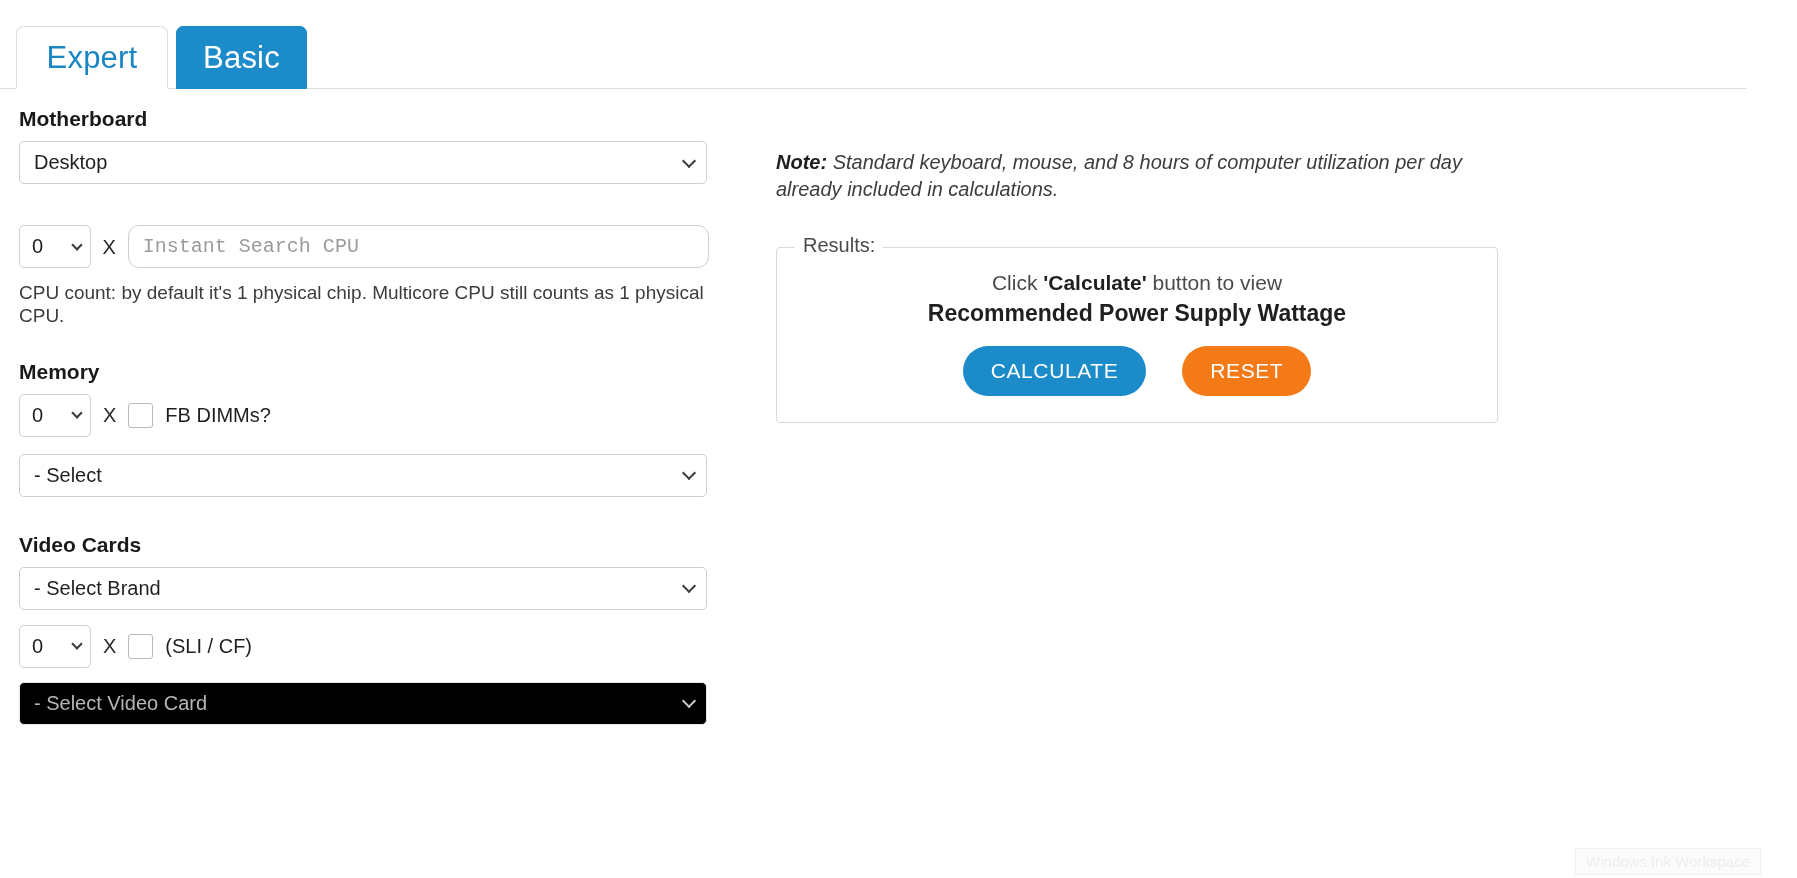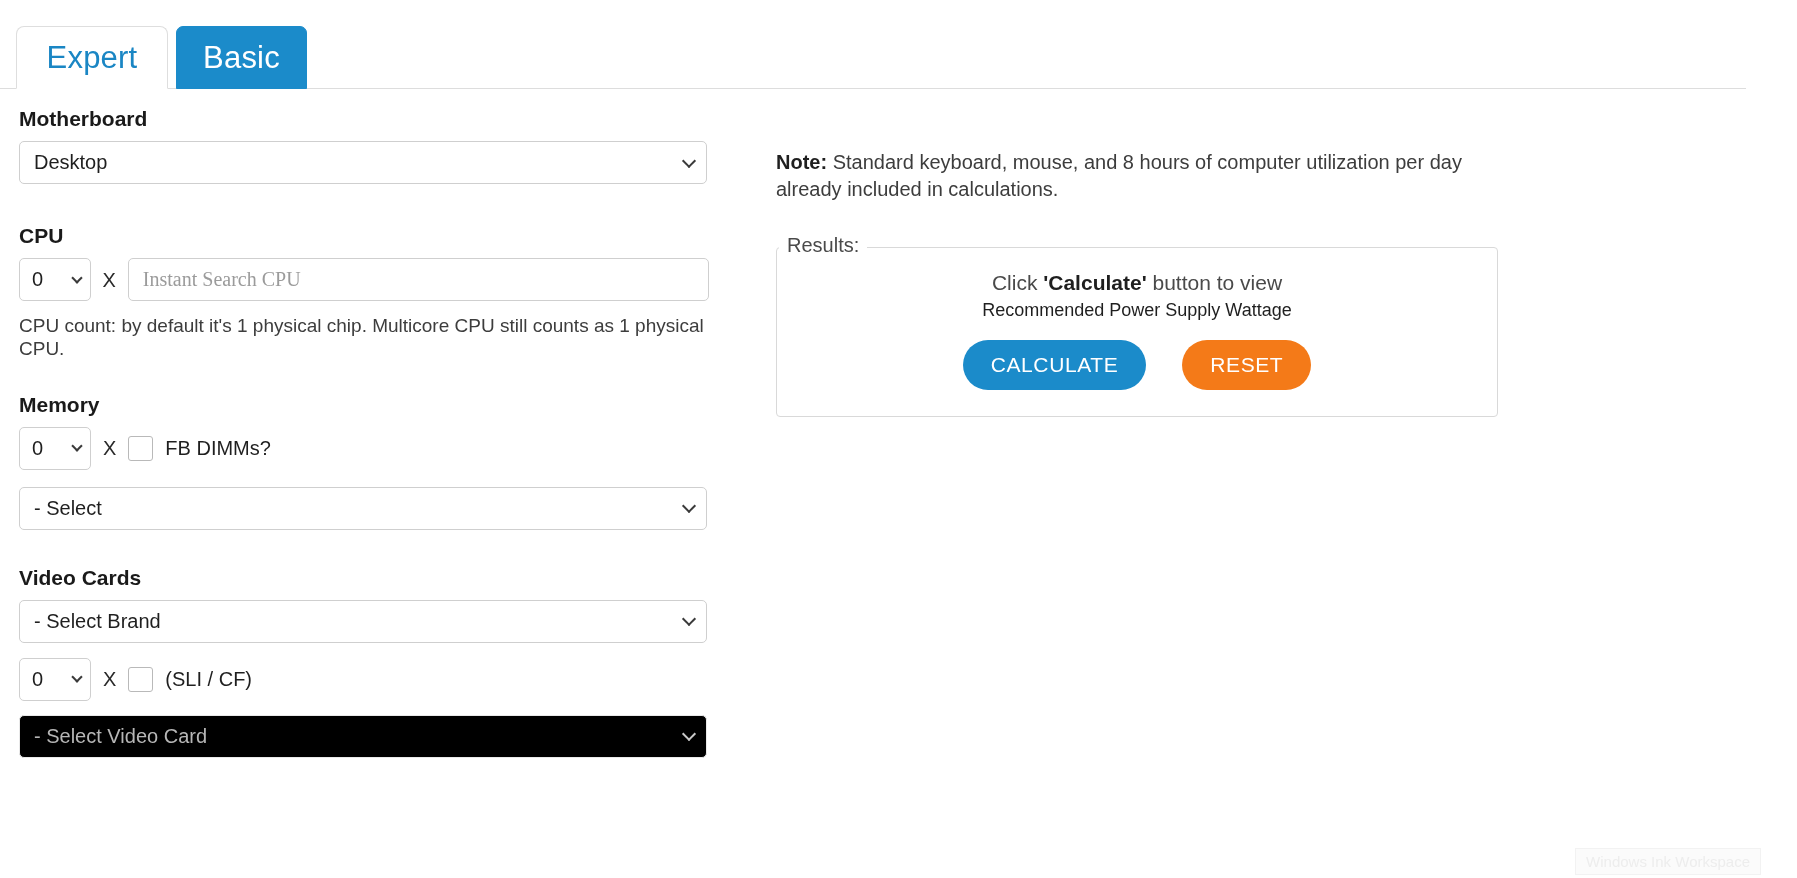--- a/index.html
+++ b/index.html
@@ -149,24 +149,24 @@
     font-size: 20px;
     color: #2a2a2a;
     margin: 0 12px;
     line-height: 1;
   }
 
   .search-input {
     width: 590px;
     height: 43px;
     border: 1px solid #cfcfcf;
-    border-radius: 5px;
+    border-radius: 11px;
     padding: 0 14px;
     font-size: 20px;
-    font-family: Liberation Serif, serif;
+    font-family: Liberation Mono, monospace;
     color: #1f1f1f;
     background: #ffffff;
     outline: none;
   }
   .search-input::placeholder { color: #9b9b9b; }
 
   .checkbox {
     width: 25px;
     height: 25px;
     border: 1px solid #b9b9b9;
@@ -191,54 +191,55 @@
     line-height: 1.2;
   }
 
   
   .note {
     font-size: 20px;
     color: #3d3d3d;
     line-height: 1.35;
     width: 700px;
     margin-top: 0;
+    font-style: italic;
   }
   .note b { color: #1f1f1f; font-weight: bold; }
 
   
   .results {
     position: relative;
     width: 722px;
     border: 1px solid #d9d9d9;
     border-radius: 4px;
     padding: 22px 16px 26px 16px;
     margin: 0;
   }
   .results-legend {
     position: absolute;
     top: -13px;
-    left: 2px;
+    left: 18px;
     background: #ffffff;
     padding: 0 8px;
     font-size: 20px;
     color: #4a4a4a;
     line-height: 1;
   }
   .results-inner {
     text-align: center;
   }
   .results-line1 {
     font-size: 21px;
     color: #4a4a4a;
     line-height: 1.25;
   }
   .results-line1 b { color: #1f1f1f; font-weight: bold; }
   .results-line2 {
-    font-size: 18px;
-    font-weight: normal;
+    font-size: 23px;
+    font-weight: bold;
     color: #1f1f1f;
     line-height: 1.25;
     margin-top: 3px;
   }
   .btn-row {
     margin-top: 18px;
     display: flex;
     justify-content: center;
     gap: 36px;
   }
@@ -292,21 +293,20 @@
 
     <div class="group">
       <div class="field-label">Motherboard</div>
       <div class="select wide">
         <span>Desktop</span>
         <span class="chev"></span>
       </div>
     </div>
 
     <div class="group" style="margin-top:41px;">
-      <div class="field-label">CPU</div>
       <div class="row">
         <div class="select tiny">
           <span>0</span>
           <span class="chev"></span>
         </div>
         <span class="x-mark">X</span>
         <input class="search-input" type="text" placeholder="Instant Search CPU" style="">
       </div>
       <div class="helper">CPU count: by default it's 1 physical chip. Multicore CPU still counts as 1 physical CPU.</div>
     </div>

